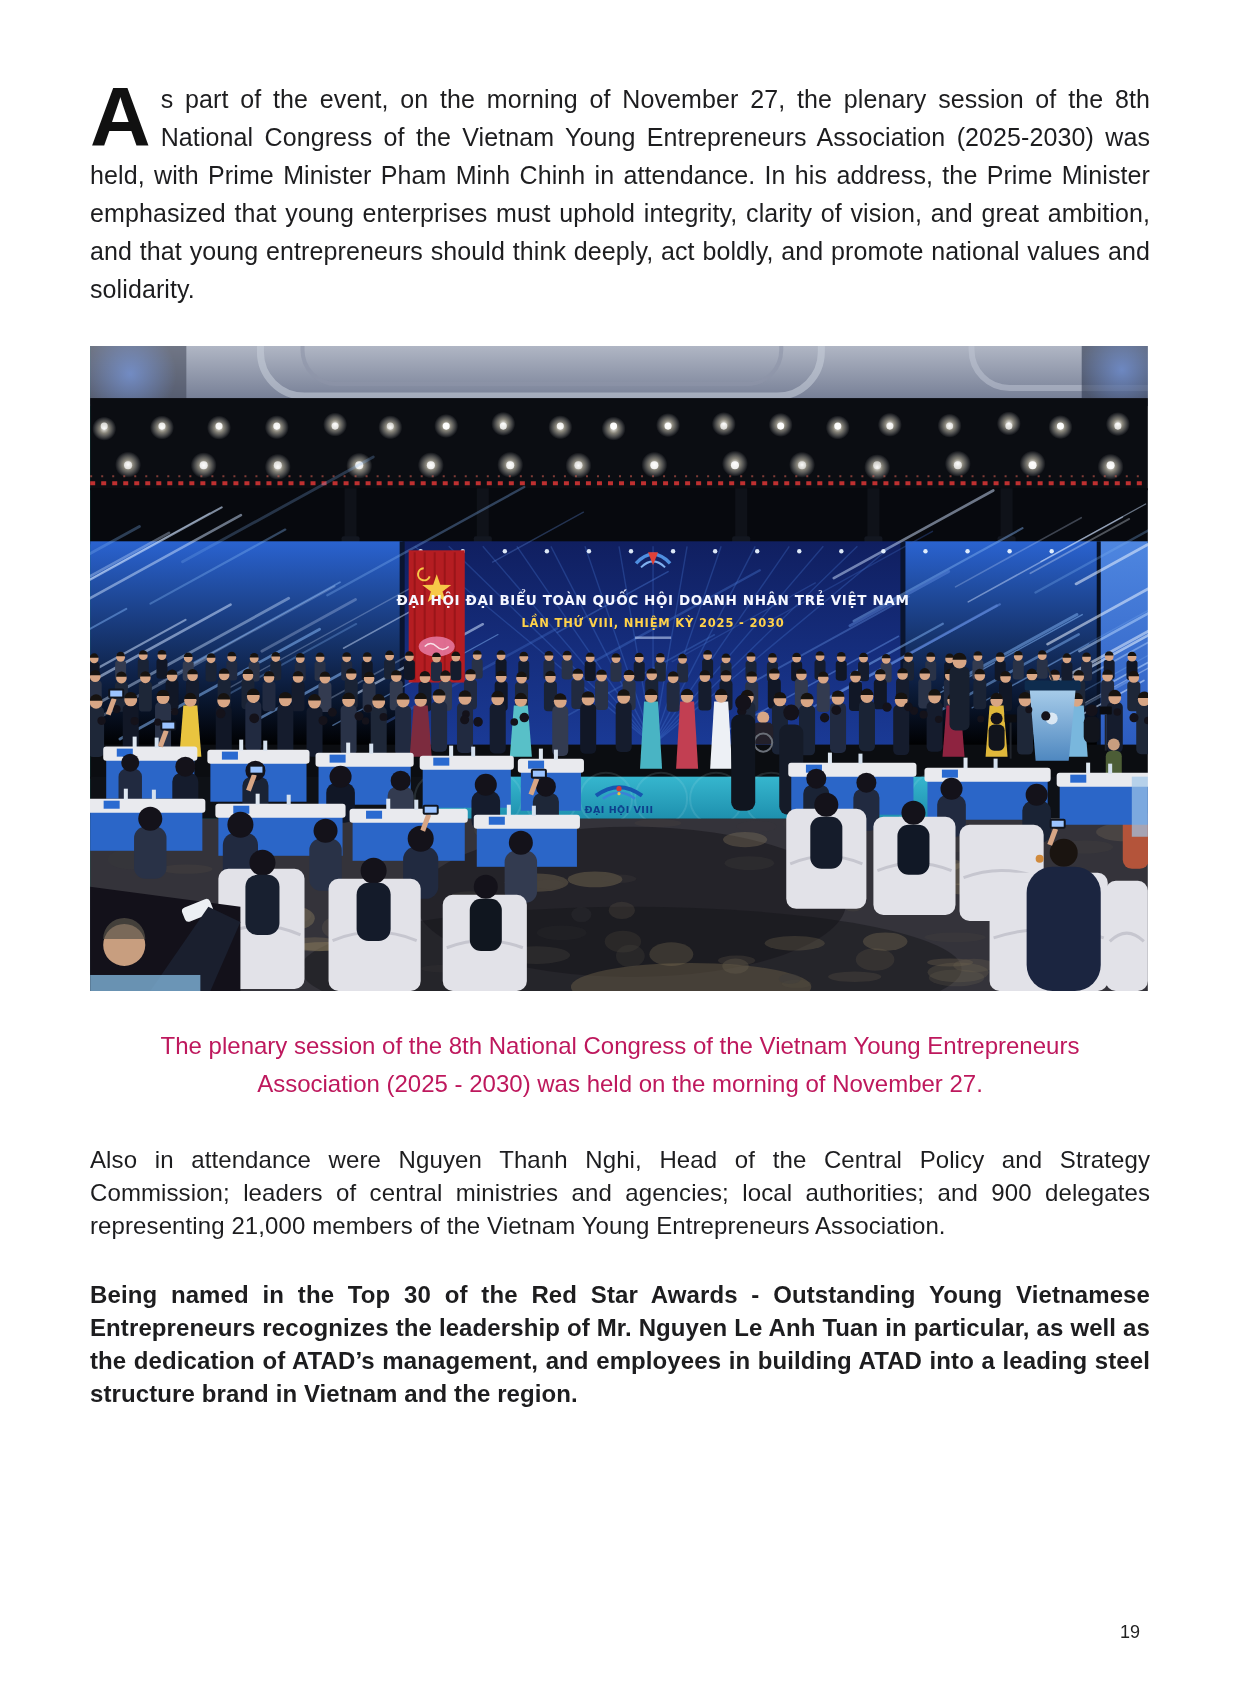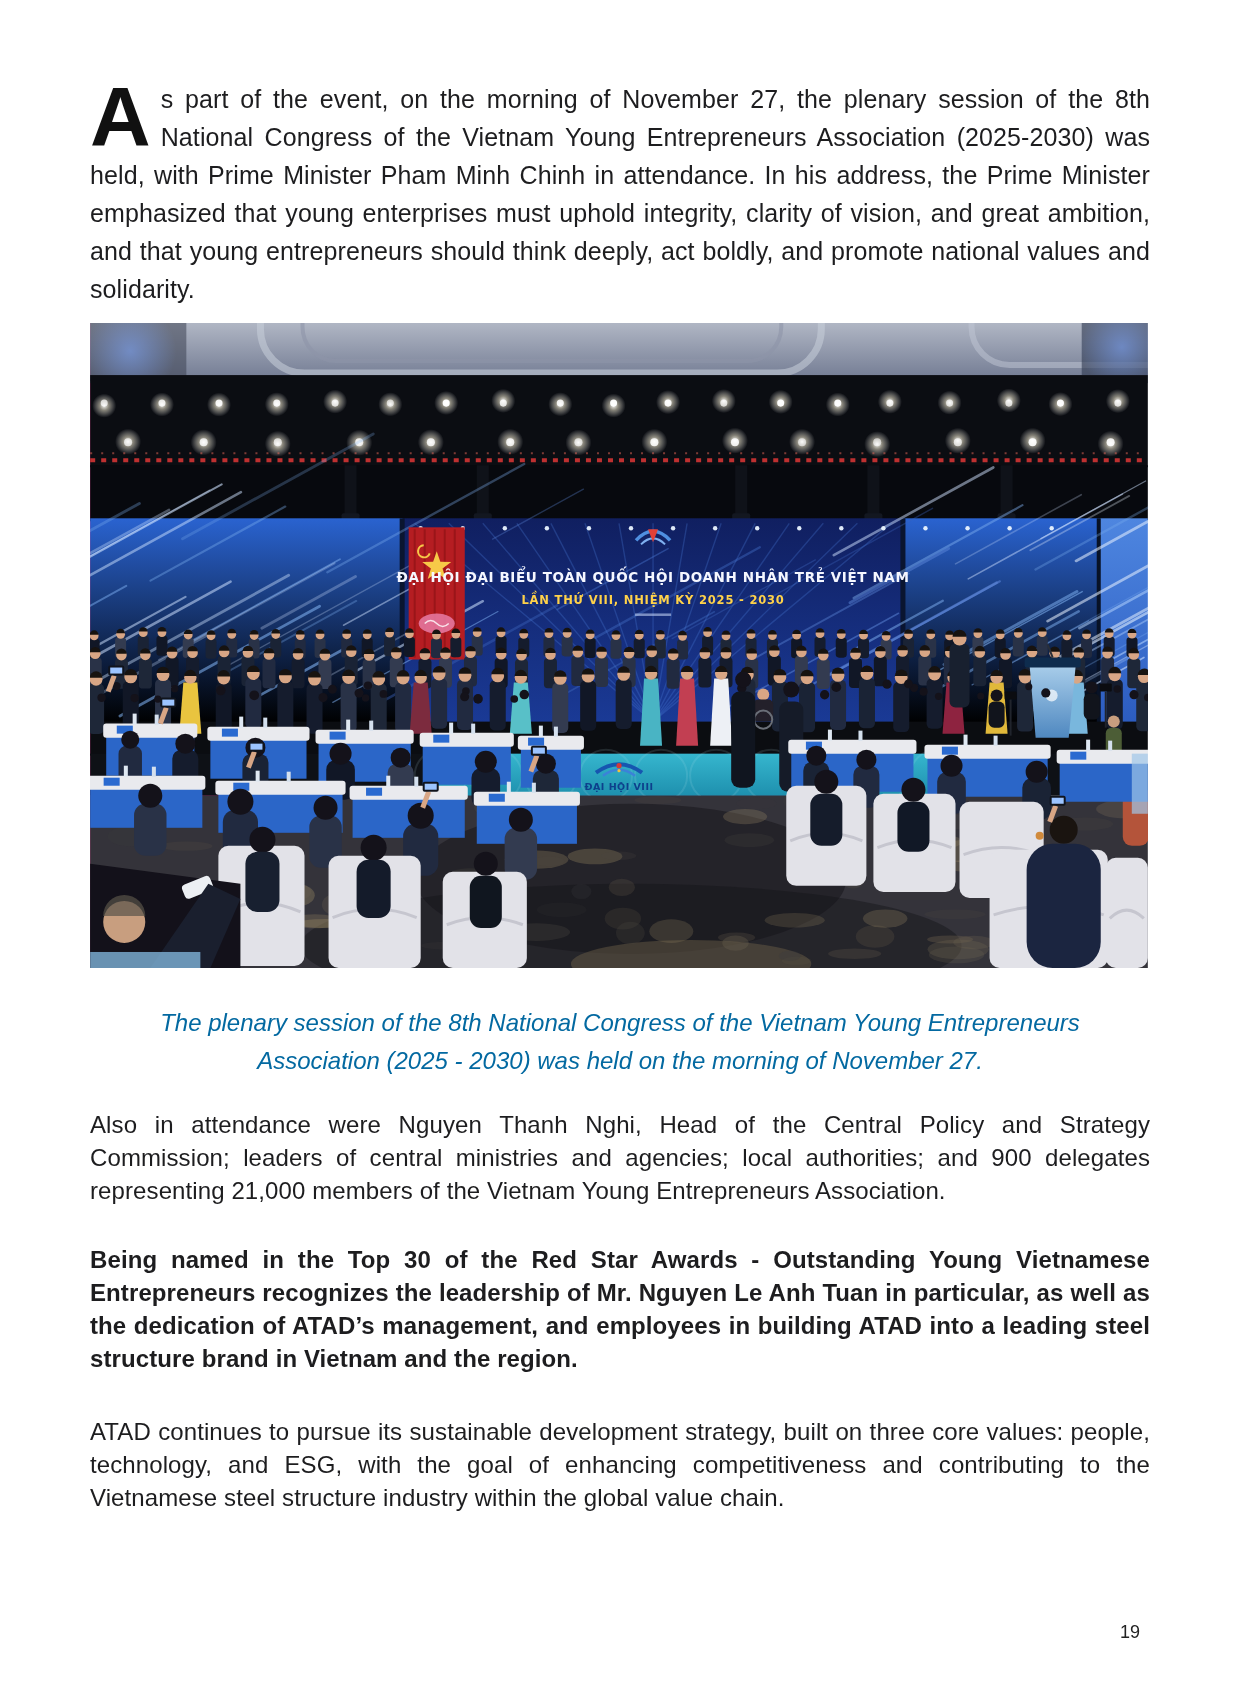--- a/index.html
+++ b/index.html
@@ -2,23 +2,23 @@
 <html><head>
 <meta charset="utf-8">
 <style>
   html,body{margin:0;padding:0;background:#ffffff;}
   .page{position:relative;width:1240px;height:1683px;background:#fff;overflow:hidden;
         font-family:"Liberation Sans",sans-serif;color:#1d1d1f;}
   .content{position:absolute;left:90px;top:80px;width:1060px;}
   .body-text{font-size:24px;line-height:33px;text-align:justify;margin:0;color:#1d1d1f;letter-spacing:0.1px;}
   .p1{font-size:25px;line-height:38px;}
   .dropcap{float:left;font-size:84px;line-height:62px;font-weight:800;padding:6px 12px 0 0;letter-spacing:-2px;color:#111;}
-  .photo-wrap{margin-top:15px;width:926px;height:645px;background:#ec4899;}
-  .caption{margin:36px auto 0;max-width:990px;text-align:center;font-style:italic;font-size:24px;line-height:38px;color:#0369a1;}
-  .p2{margin-top:28px;}
+  .photo-wrap{margin-top:38px;width:926px;height:645px;background:#0f766e;}
+  .caption{margin:36px auto 0;max-width:990px;text-align:center;font-size:24px;line-height:38px;color:#be185d;}
+  .p2{margin-top:40px;}
   .p3{margin-top:36px;font-weight:bold;}
   .p4{margin-top:40px;}
   .page-number{position:absolute;right:100px;bottom:40px;font-size:18px;color:#222;}
   svg text{font-family:"DejaVu Sans","Liberation Sans",sans-serif;}
 </style>
 </head>
 <body>
 
 <div class="page">
   <div class="content">
@@ -986,17 +986,16 @@
             <rect x="0" y="628" width="110" height="16" fill="#7fb3d8" fill-opacity="0.8"></rect>
             <rect x="1040" y="430" width="16" height="60" fill="#9fc6e8" fill-opacity="0.7"></rect>
           </g>
       </svg>
     </div>
 
     <div class="caption">The plenary session of the 8th National Congress of the Vietnam Young Entrepreneurs Association (2025 - 2030) was held on the morning of November 27.</div>
 
     <p class="body-text p2">Also in attendance were Nguyen Thanh Nghi, Head of the Central Policy and Strategy Commission; leaders of central ministries and agencies; local authorities; and 900 delegates representing 21,000 members of the Vietnam Young Entrepreneurs Association.</p>
     <p class="body-text p3">Being named in the Top 30 of the Red Star Awards - Outstanding Young Vietnamese Entrepreneurs recognizes the leadership of Mr. Nguyen Le Anh Tuan in particular, as well as the dedication of ATAD’s management, and employees in building ATAD into a leading steel structure brand in Vietnam and the region.</p>
-    <p class="body-text p4">ATAD continues to pursue its sustainable development strategy, built on three core values: people, technology, and ESG, with the goal of enhancing competitiveness and contributing to the Vietnamese steel structure industry within the global value chain.</p>
   </div>
 
   <div class="page-number">19</div>
 </div>
 
 </body></html>

